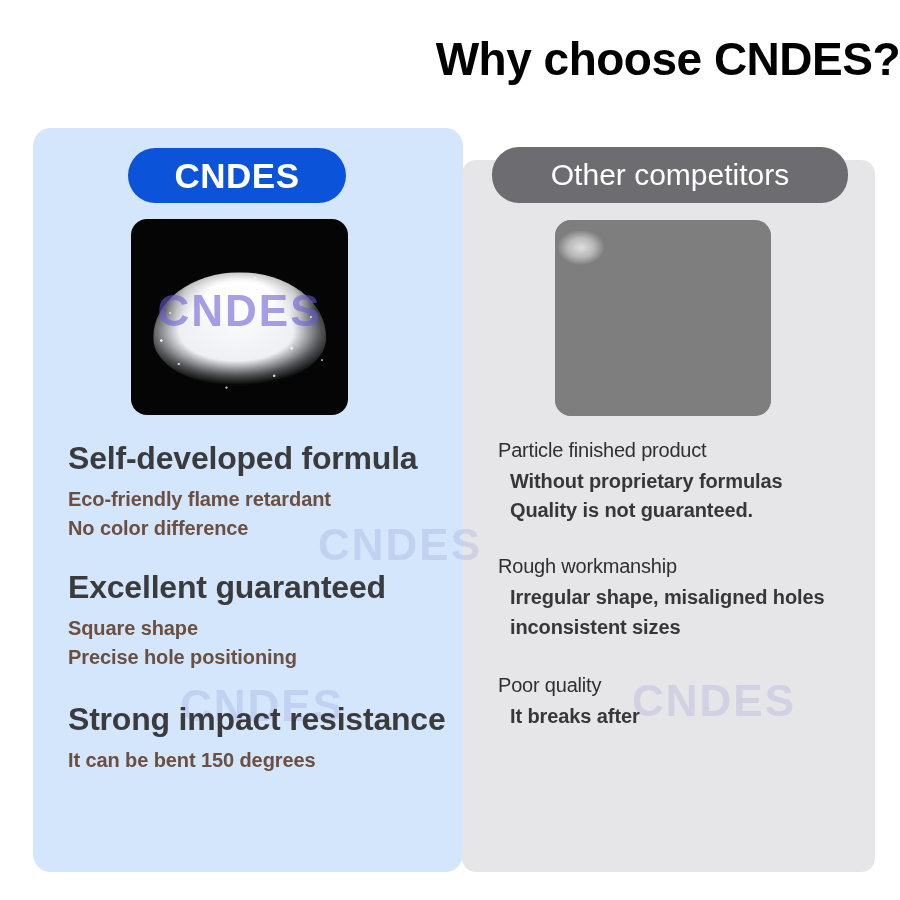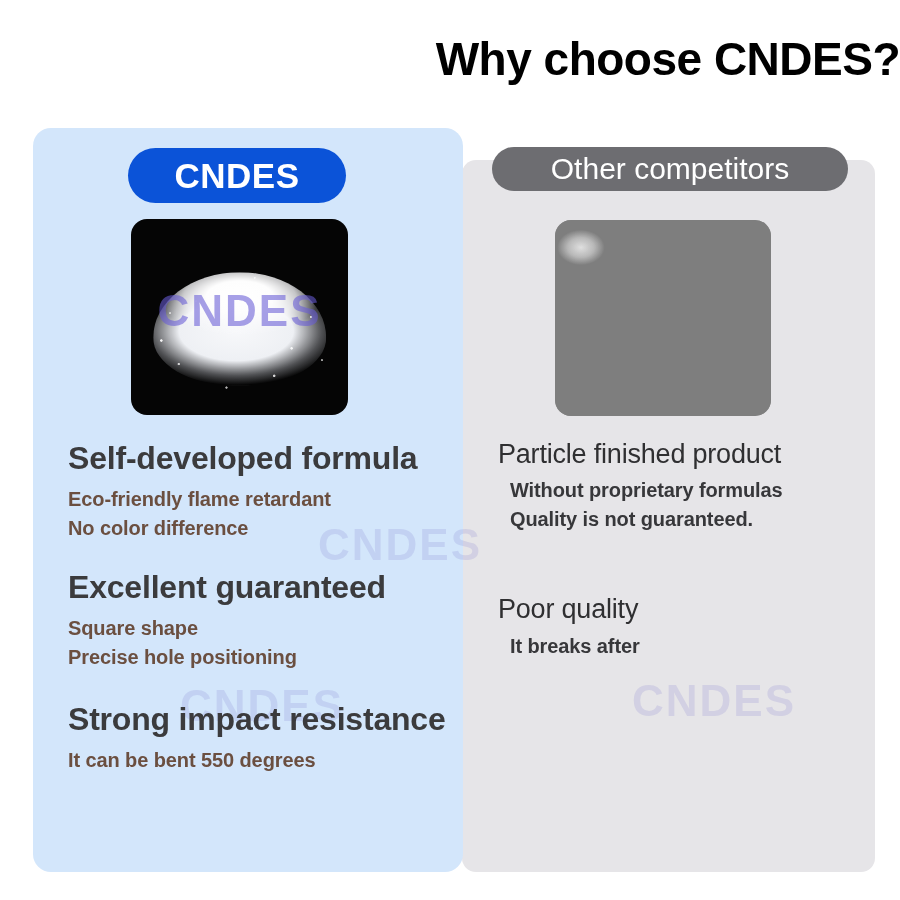--- a/index.html
+++ b/index.html
@@ -64,21 +64,21 @@
     left:128px; top:148px;
     width:218px; height:55px;
     background:#0b53d8;
     border-radius:28px;
     font-size:35px;
     font-weight:bold;
     letter-spacing:0.5px;
   }
   .badge-other {
     left:492px; top:147px;
-    width:356px; height:44px;
+    width:356px; height:56px;
     background:#6d6d71;
     border-radius:27px;
     font-size:30px;
     font-weight:normal;
   }
 
   
   .product-img {
     position:absolute;
     z-index:4;
@@ -177,21 +177,21 @@
     letter-spacing:-0.2px;
   }
   .feat-sub-left {
     font-size:20px;
     font-weight:bold;
     color:#6b4f40;
     line-height:1.46;
     letter-spacing:-0.1px;
   }
   .feat-head-right {
-    font-size:27px;
+    font-size:20px;
     font-weight:normal;
     color:#2f2f31;
     line-height:1.3;
     letter-spacing:-0.2px;
   }
   .feat-sub-right {
     font-size:20px;
     font-weight:bold;
     color:#37373a;
     line-height:1.46;
@@ -259,32 +259,38 @@
     <div class="feature">
       <div class="feat-head-left">Excellent guaranteed</div>
       <div class="sp-c"></div>
       <div class="feat-sub-left">Square shape</div>
       <div class="feat-sub-left">Precise hole positioning</div>
     </div>
     <div class="sp-b"></div>
     <div class="feature">
       <div class="feat-head-left">Strong impact resistance</div>
       <div class="sp-c"></div>
-      <div class="feat-sub-left">It can be bent 550 degrees</div>
+      <div class="feat-sub-left">It can be bent 150 degrees</div>
     </div>
   </div>
 
   <div class="col col-right">
     <div class="feature">
       <div class="feat-head-right">Particle finished product</div>
       <div class="sp-r3"></div>
       <div class="feat-sub-right">Without proprietary formulas</div>
       <div class="feat-sub-right">Quality is not guaranteed.</div>
     </div>
     <div class="sp-r1"></div>
+    <div class="feature">
+      <div class="feat-head-right">Rough workmanship</div>
+      <div class="sp-r3"></div>
+      <div class="feat-sub-right">Irregular shape, misaligned holes</div>
+      <div class="feat-sub-right">inconsistent sizes</div>
+    </div>
     <div class="sp-r2"></div>
     <div class="feature">
       <div class="feat-head-right">Poor quality</div>
       <div class="sp-r3"></div>
       <div class="feat-sub-right">It breaks after</div>
     </div>
   </div>
 
 </div>
 

